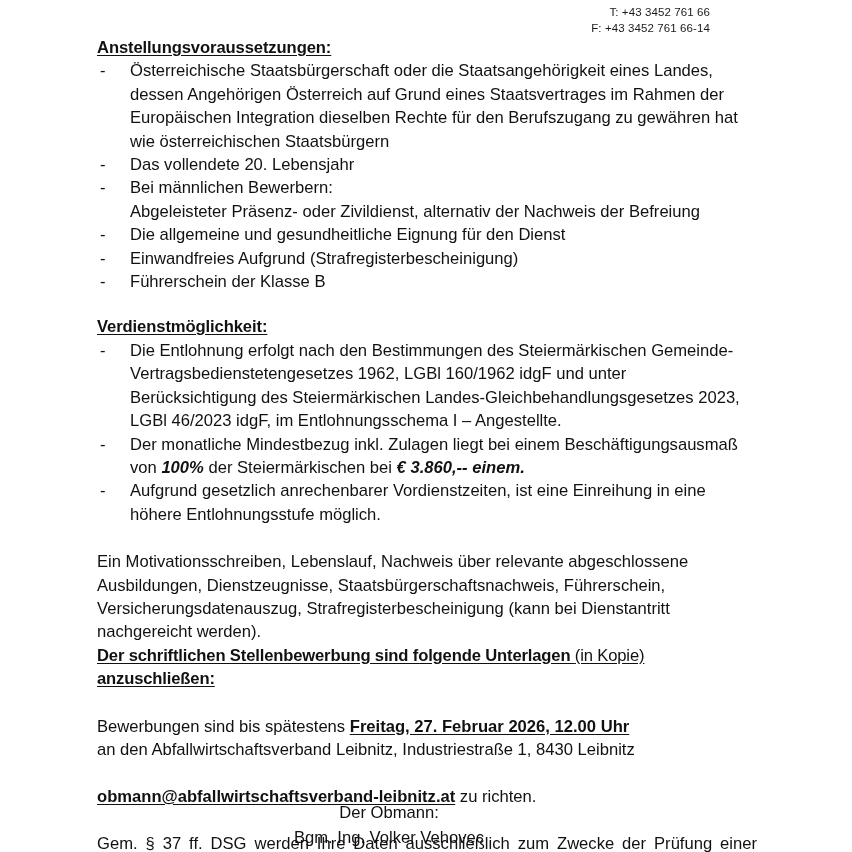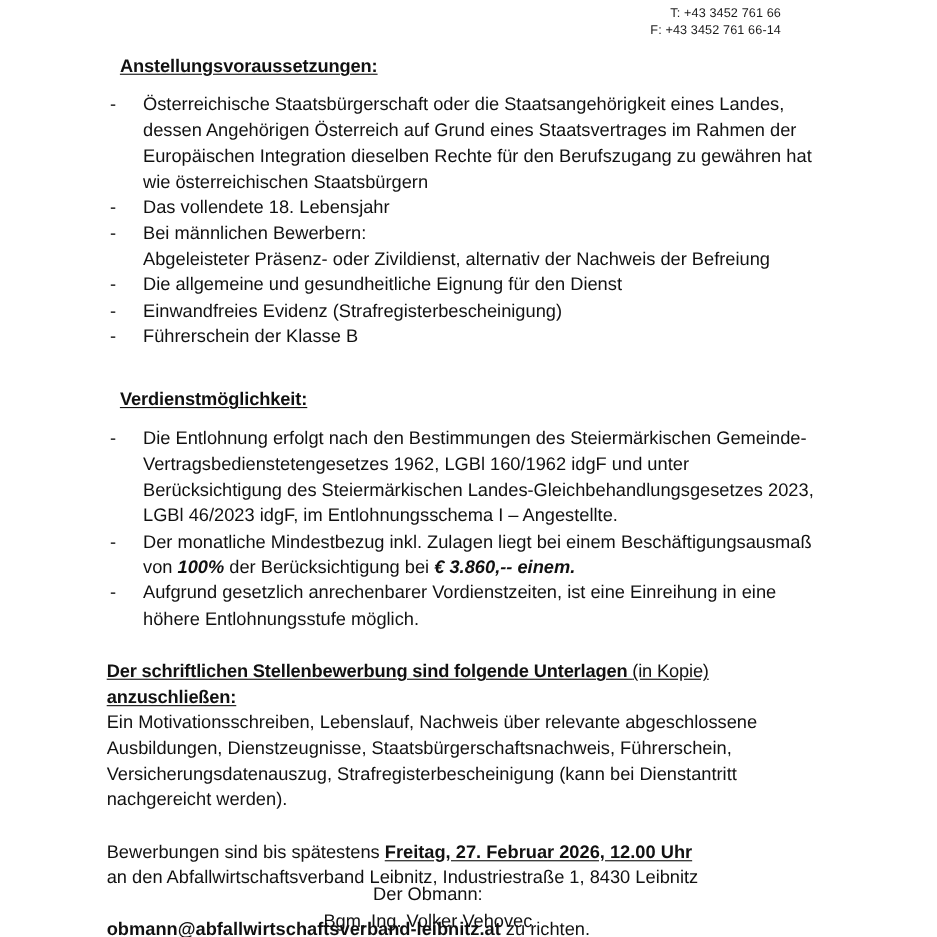--- a/index.html
+++ b/index.html
@@ -54,21 +54,21 @@
     line-height: 23.4px;
     color: #111111;
   }
 
   h2.section-heading {
     font-size: 16.6px;
     line-height: 23.4px;
     font-weight: bold;
     text-decoration: underline;
     text-underline-offset: 2px;
-    margin: 12px;
+    margin: 0;
     padding: 0;
     letter-spacing: -0.1px;
   }
 
   ul.bullets {
     list-style: none;
     margin: 0;
     padding: 0;
   }
   ul.bullets > li {
@@ -136,65 +136,65 @@
 
     <h2 class="section-heading">Anstellungsvoraussetzungen:</h2>
 
     <ul class="bullets">
       <li>
         <span class="dash">-</span>
         <span>Österreichische Staatsbürgerschaft oder die Staatsangehörigkeit eines Landes, dessen Angehörigen Österreich auf Grund eines Staatsvertrages im Rahmen der Europäischen Integration dieselben Rechte für den Berufszugang zu gewähren hat wie österreichischen Staatsbürgern</span>
       </li>
       <li>
         <span class="dash">-</span>
-        <span>Das vollendete 18. Lebensjahr</span>
+        <span>Das vollendete 20. Lebensjahr</span>
       </li>
       <li>
         <span class="dash">-</span>
         <span style="white-space: pre-line;">Bei männlichen Bewerbern:
 Abgeleisteter Präsenz- oder Zivildienst, alternativ der Nachweis der Befreiung</span>
       </li>
       <li>
         <span class="dash">-</span>
         <span>Die allgemeine und gesundheitliche Eignung für den Dienst</span>
       </li>
       <li>
         <span class="dash">-</span>
-        <span>Einwandfreies Evidenz (Strafregisterbescheinigung)</span>
+        <span>Einwandfreies Aufgrund (Strafregisterbescheinigung)</span>
       </li>
       <li>
         <span class="dash">-</span>
         <span>Führerschein der Klasse B</span>
       </li>
     </ul>
 
     <div class="gap-md"></div>
 
     <h2 class="section-heading">Verdienstmöglichkeit:</h2>
 
     <ul class="bullets">
       <li>
         <span class="dash">-</span>
         <span>Die Entlohnung erfolgt nach den Bestimmungen des Steiermärkischen Gemeinde-Vertragsbedienstetengesetzes 1962, LGBl 160/1962 idgF und unter Berücksichtigung des Steiermärkischen Landes-Gleichbehandlungsgesetzes 2023, LGBl 46/2023 idgF, im Entlohnungsschema I – Angestellte.</span>
       </li>
       <li>
         <span class="dash">-</span>
-        <span><span>Der monatliche Mindestbezug inkl. Zulagen liegt bei einem Beschäftigungsausmaß von </span><span class="b">100%</span><span> der Berücksichtigung bei </span><span class="b">€ 3.860,-- einem.</span></span>
+        <span><span>Der monatliche Mindestbezug inkl. Zulagen liegt bei einem Beschäftigungsausmaß von </span><span class="b">100%</span><span> der Steiermärkischen bei </span><span class="b">€ 3.860,-- einem.</span></span>
       </li>
       <li>
         <span class="dash">-</span>
         <span>Aufgrund gesetzlich anrechenbarer Vordienstzeiten, ist eine Einreihung in eine höhere Entlohnungsstufe möglich.</span>
       </li>
     </ul>
 
     <div class="gap-lg"></div>
 
+    <p class="para">Ein Motivationsschreiben, Lebenslauf, Nachweis über relevante abgeschlossene Ausbildungen, Dienstzeugnisse, Staatsbürgerschaftsnachweis, Führerschein, Versicherungsdatenauszug, Strafregisterbescheinigung (kann bei Dienstantritt nachgereicht werden).</p>
+
     <p class="para heading-inline"><span>Der schriftlichen Stellenbewerbung sind folgende Unterlagen </span><span class="nb">(in Kopie)</span><span> anzuschließen:</span></p>
-
-    <p class="para">Ein Motivationsschreiben, Lebenslauf, Nachweis über relevante abgeschlossene Ausbildungen, Dienstzeugnisse, Staatsbürgerschaftsnachweis, Führerschein, Versicherungsdatenauszug, Strafregisterbescheinigung (kann bei Dienstantritt nachgereicht werden).</p>
 
     <div class="gap-lg"></div>
 
     <p class="para"><span>Bewerbungen sind bis spätestens </span><span class="bu">Freitag, 27. Februar 2026, 12.00 Uhr</span><br><span>an den Abfallwirtschaftsverband Leibnitz, Industriestraße 1, 8430 Leibnitz</span><br><br><span class="bu">obmann@abfallwirtschaftsverband-leibnitz.at</span><span> zu richten.</span></p>
 
     <div class="gap-lg"></div>
 
     <p class="para justified">Gem. § 37 ff. DSG werden Ihre Daten ausschließlich zum Zwecke der Prüfung einer Anstellung verwendet. Nach Abschluss des Ausschreibungsprozesses werden sie ausschließlich auf ausdrücklichen Wunsch in Evidenz gehalten. Etwaige, im Zusammenhang mit der Bewerbung entstehende Kosten werden nicht ersetzt.</p>
 
   </div>

